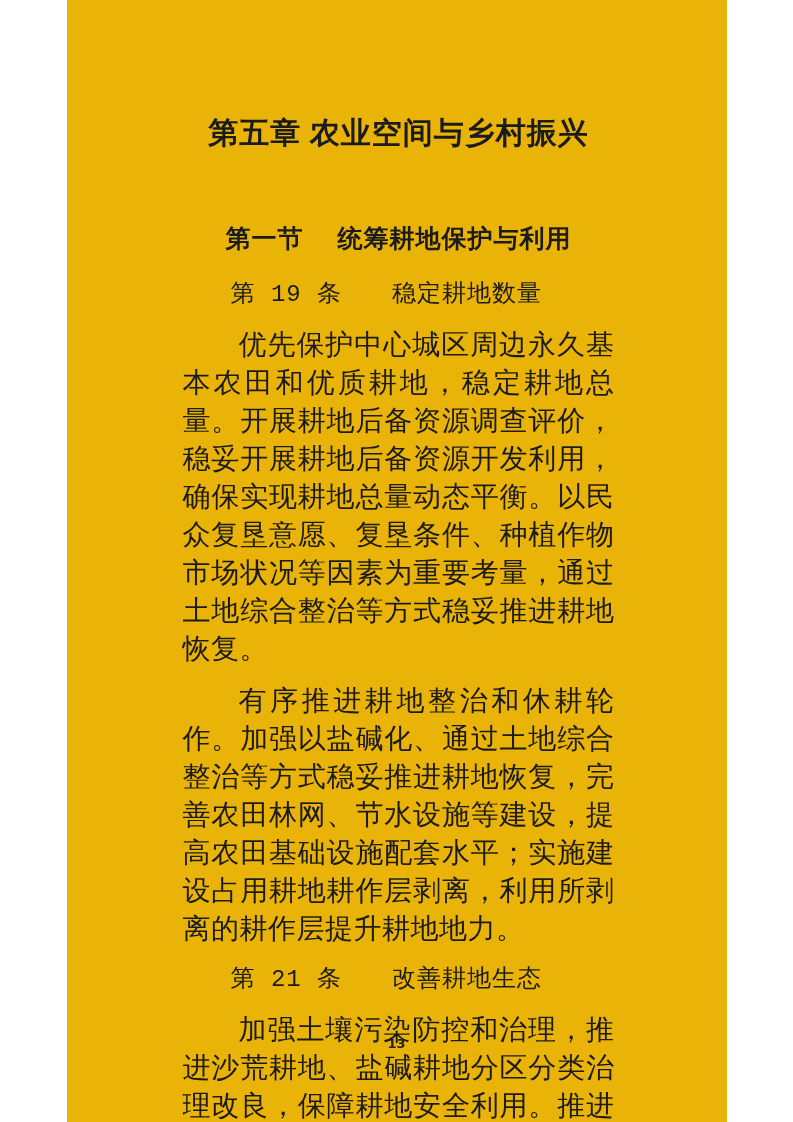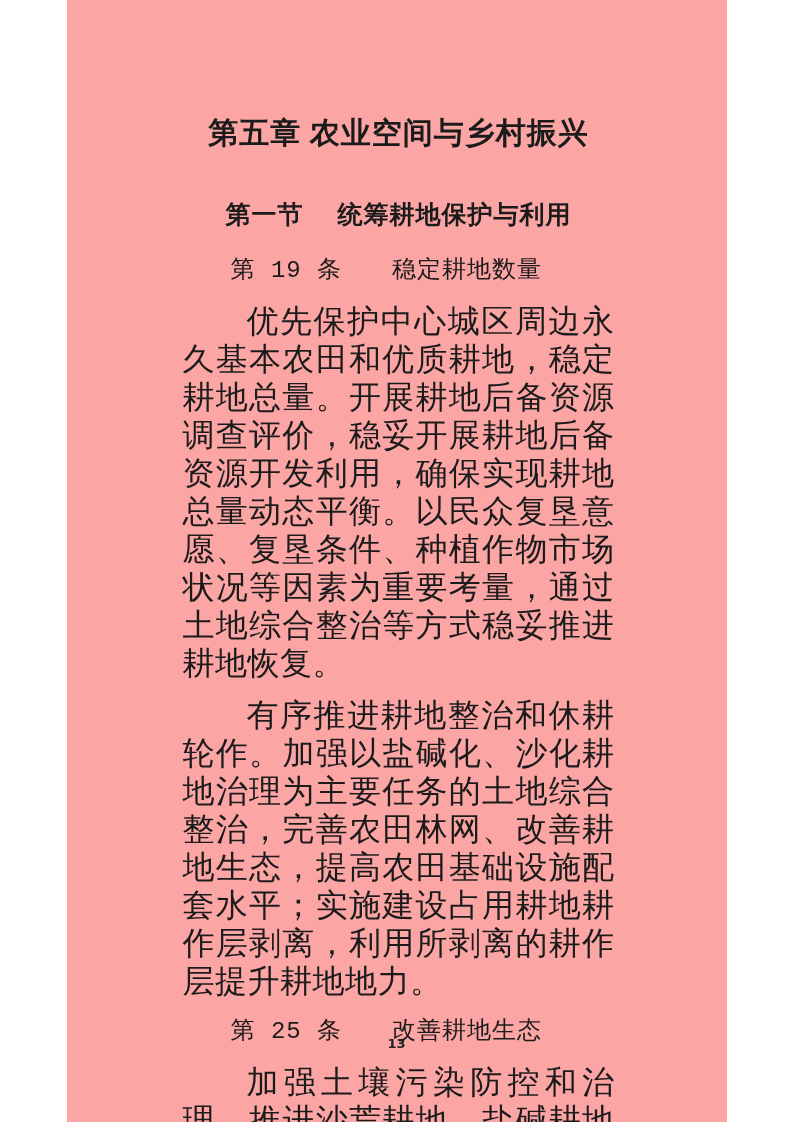--- a/index.html
+++ b/index.html
@@ -5,37 +5,37 @@
   html, body {
     margin: 0;
     padding: 0;
     background: #ffffff;
   }
   .page {
     position: relative;
     width: 660px;
     height: 1122px;
     margin: 0 auto;
-    background: #fca5a5;
+    background: #eab308;
     color: #1b1b1b;
     font-family: "Liberation Serif", "DejaVu Serif", serif;
     box-sizing: border-box;
     padding: 114px 112px 13px 116px;
     overflow: hidden;
   }
   .chapter {
     margin: 0;
     text-align: center;
     font-size: 30px;
     line-height: 38px;
     font-weight: bold;
     letter-spacing: 1px;
   }
   .section {
-    margin: 46px 0 0 0;
+    margin: 70px 0 0 0;
     text-align: center;
     font-size: 25px;
     line-height: 32px;
     font-weight: bold;
     font-family: "Liberation Sans", "DejaVu Sans", sans-serif;
     letter-spacing: 1px;
   }
   .article {
     margin: 15px 0 0 0;
     font-size: 24px;
@@ -43,21 +43,21 @@
     font-weight: normal;
     text-indent: 2em;
     letter-spacing: 1px;
     font-family: Liberation Mono, monospace;
   }
   .article.first {
     margin-top: 24px;
   }
   .body-para {
     margin: 14px 0 0 0;
-    font-size: 32px;
+    font-size: 28px;
     line-height: 38px;
     text-indent: 2em;
     text-align: justify;
     letter-spacing: 0.5px;
   }
   .lead {
     font-weight: normal;
   }
   .pagenum {
     position: absolute;
@@ -78,22 +78,22 @@
 
   <h1 class="chapter">第五章 农业空间与乡村振兴</h1>
 
   <h2 class="section">第一节　 统筹耕地保护与利用</h2>
 
   <h3 class="article first">第 19 条　　稳定耕地数量</h3>
 
   <p class="body-para"><span>优先保护中心城区周边永久基本农田和优质耕地，稳定耕地总量。开展耕地后备资源调查评价，稳妥开展耕地后备资源开发利用，确保实现耕地总量动态平衡。以民众复垦意愿、复垦条件、种植作物市场状况等因素为重要考量，通过土地综合整治等方式稳妥推进耕地恢复。</span></p>
 
 
-  <p class="body-para"><span class="lead">有序推进耕地整治和休耕轮作。</span><span>加强以盐碱化、沙化耕地治理为主要任务的土地综合整治，完善农田林网、改善耕地生态，提高农田基础设施配套水平；实施建设占用耕地耕作层剥离，利用所剥离的耕作层提升耕地地力。</span></p>
+  <p class="body-para"><span class="lead">有序推进耕地整治和休耕轮作。</span><span>加强以盐碱化、通过土地综合整治等方式稳妥推进耕地恢复，完善农田林网、节水设施等建设，提高农田基础设施配套水平；实施建设占用耕地耕作层剥离，利用所剥离的耕作层提升耕地地力。</span></p>
 
 
-  <h3 class="article">第 25 条　　改善耕地生态</h3>
+  <h3 class="article">第 21 条　　改善耕地生态</h3>
 
   <p class="body-para"><span>加强土壤污染防控和治理，推进沙荒耕地、盐碱耕地分区分类治理改良，保障耕地安全利用。推进永久基本农田区域生态沟渠建设，构建以河流、灌溉渠道、防护林为主体的</span></p>
 
   <div class="pagenum">13</div>
 
 </div>
 
 </body></html>

